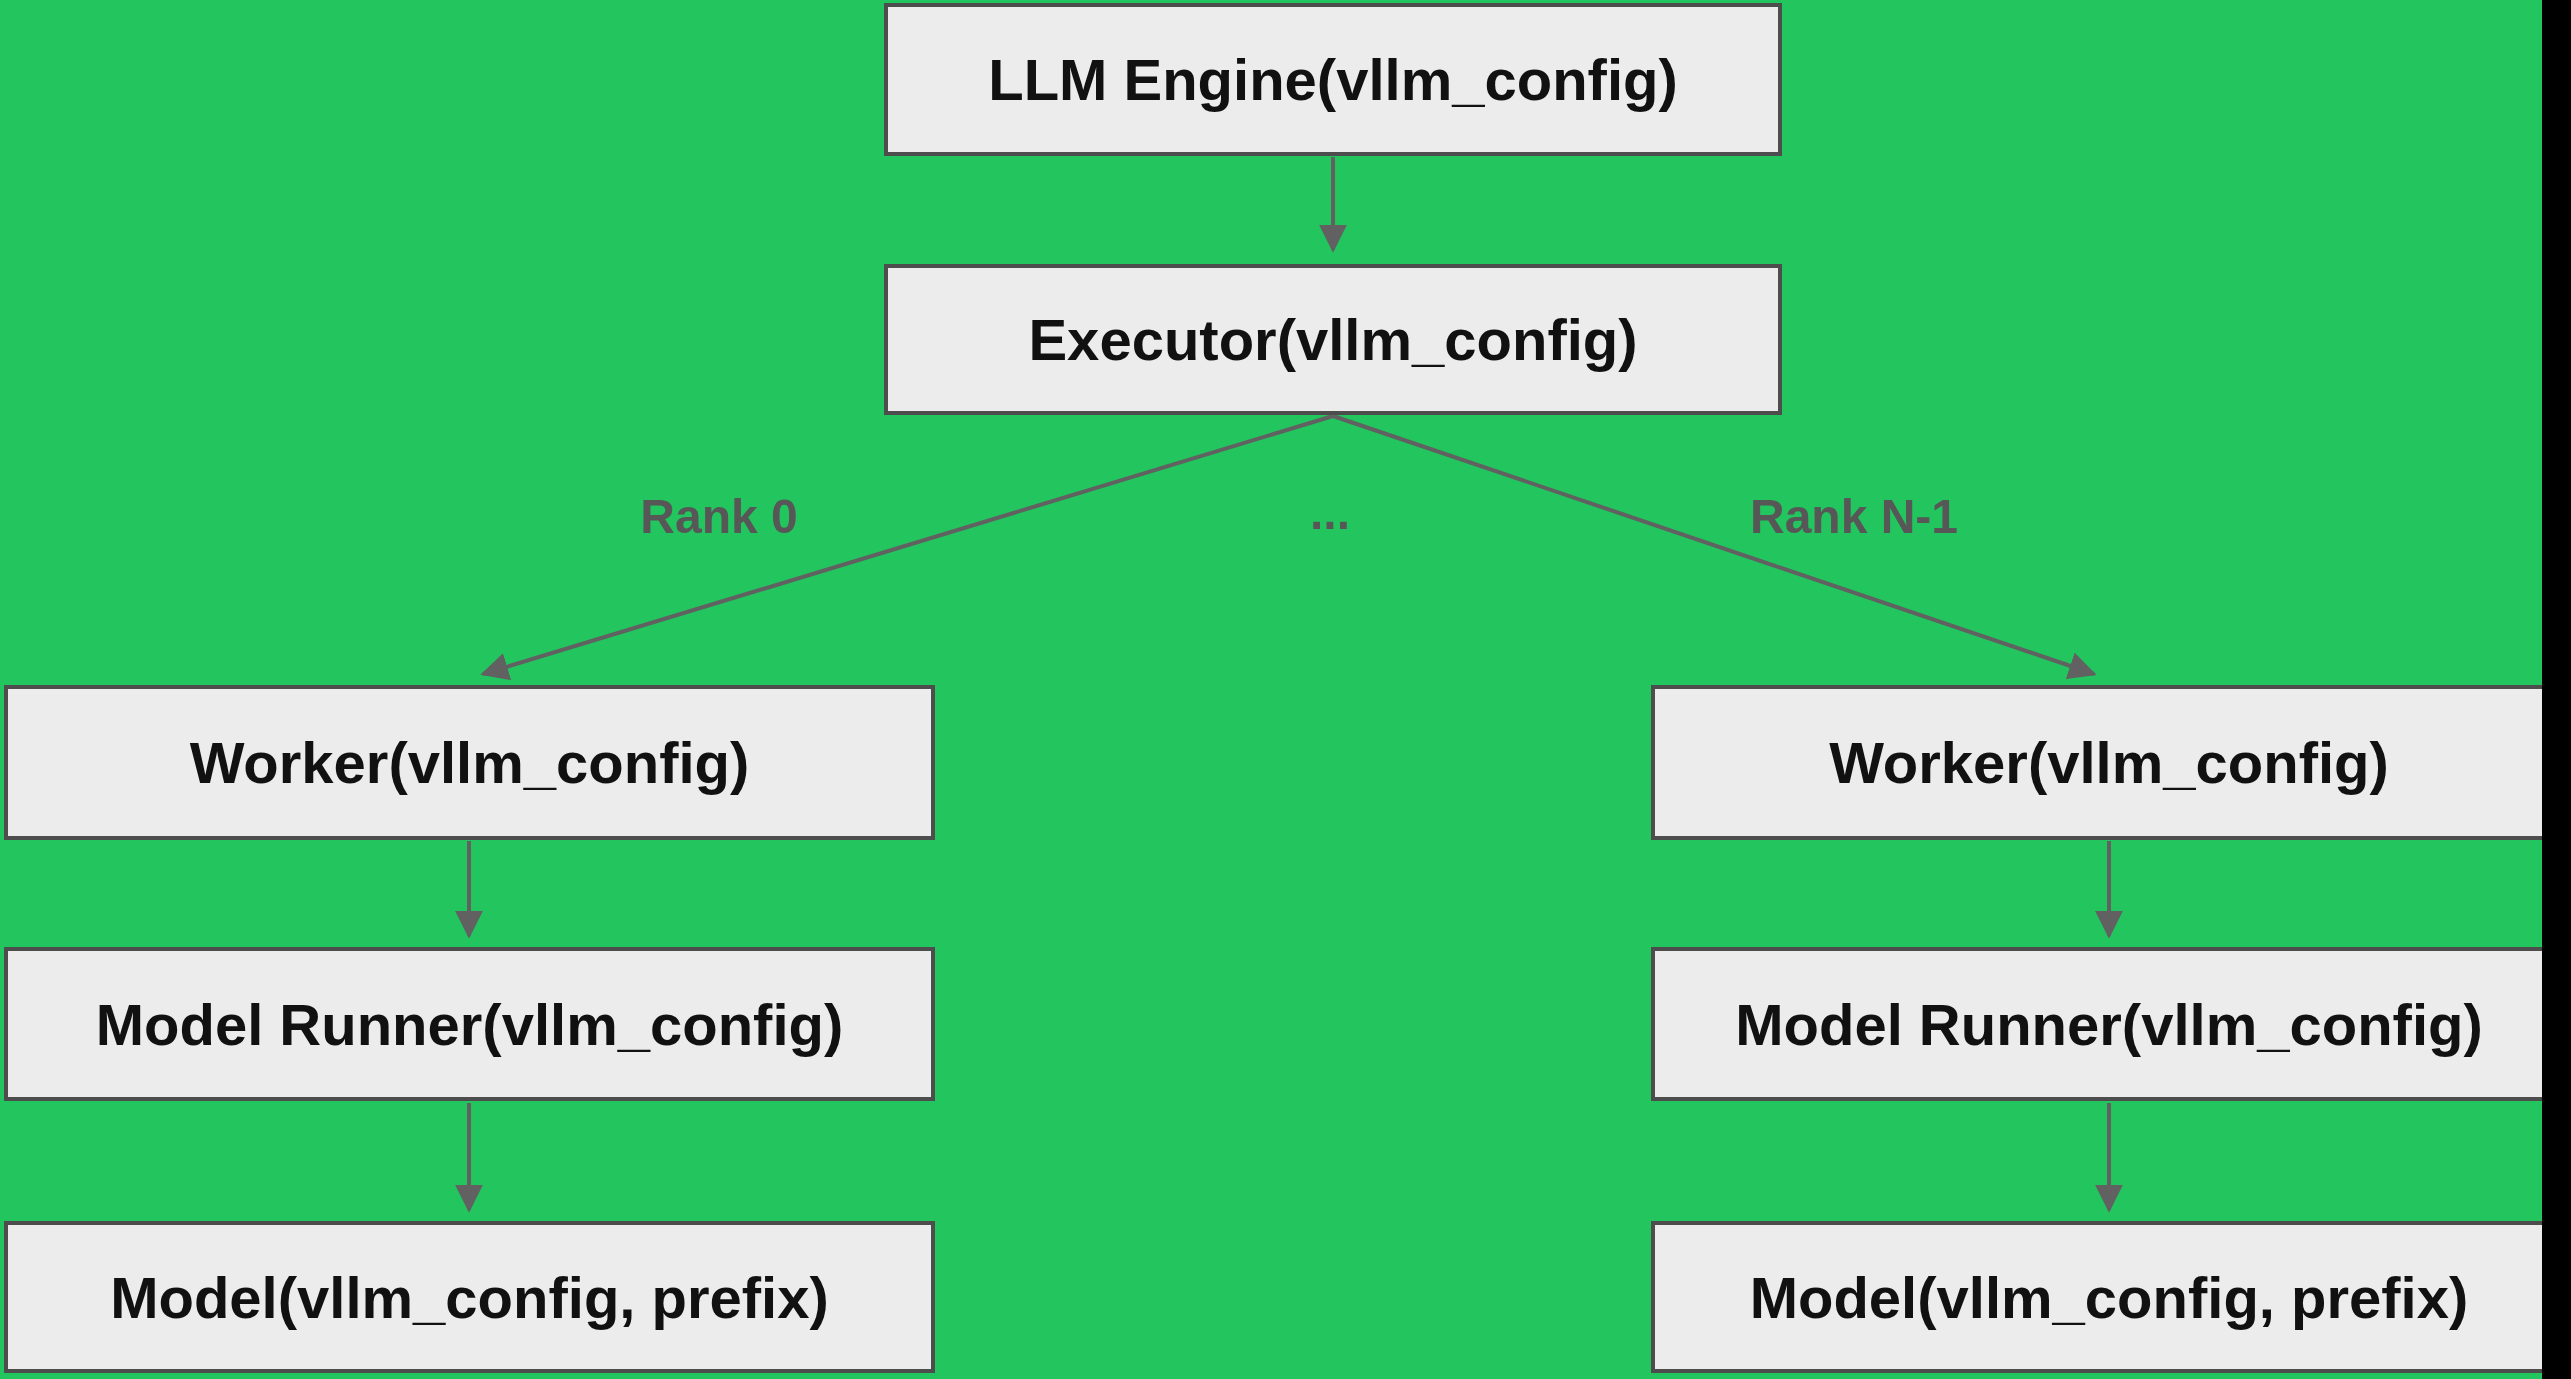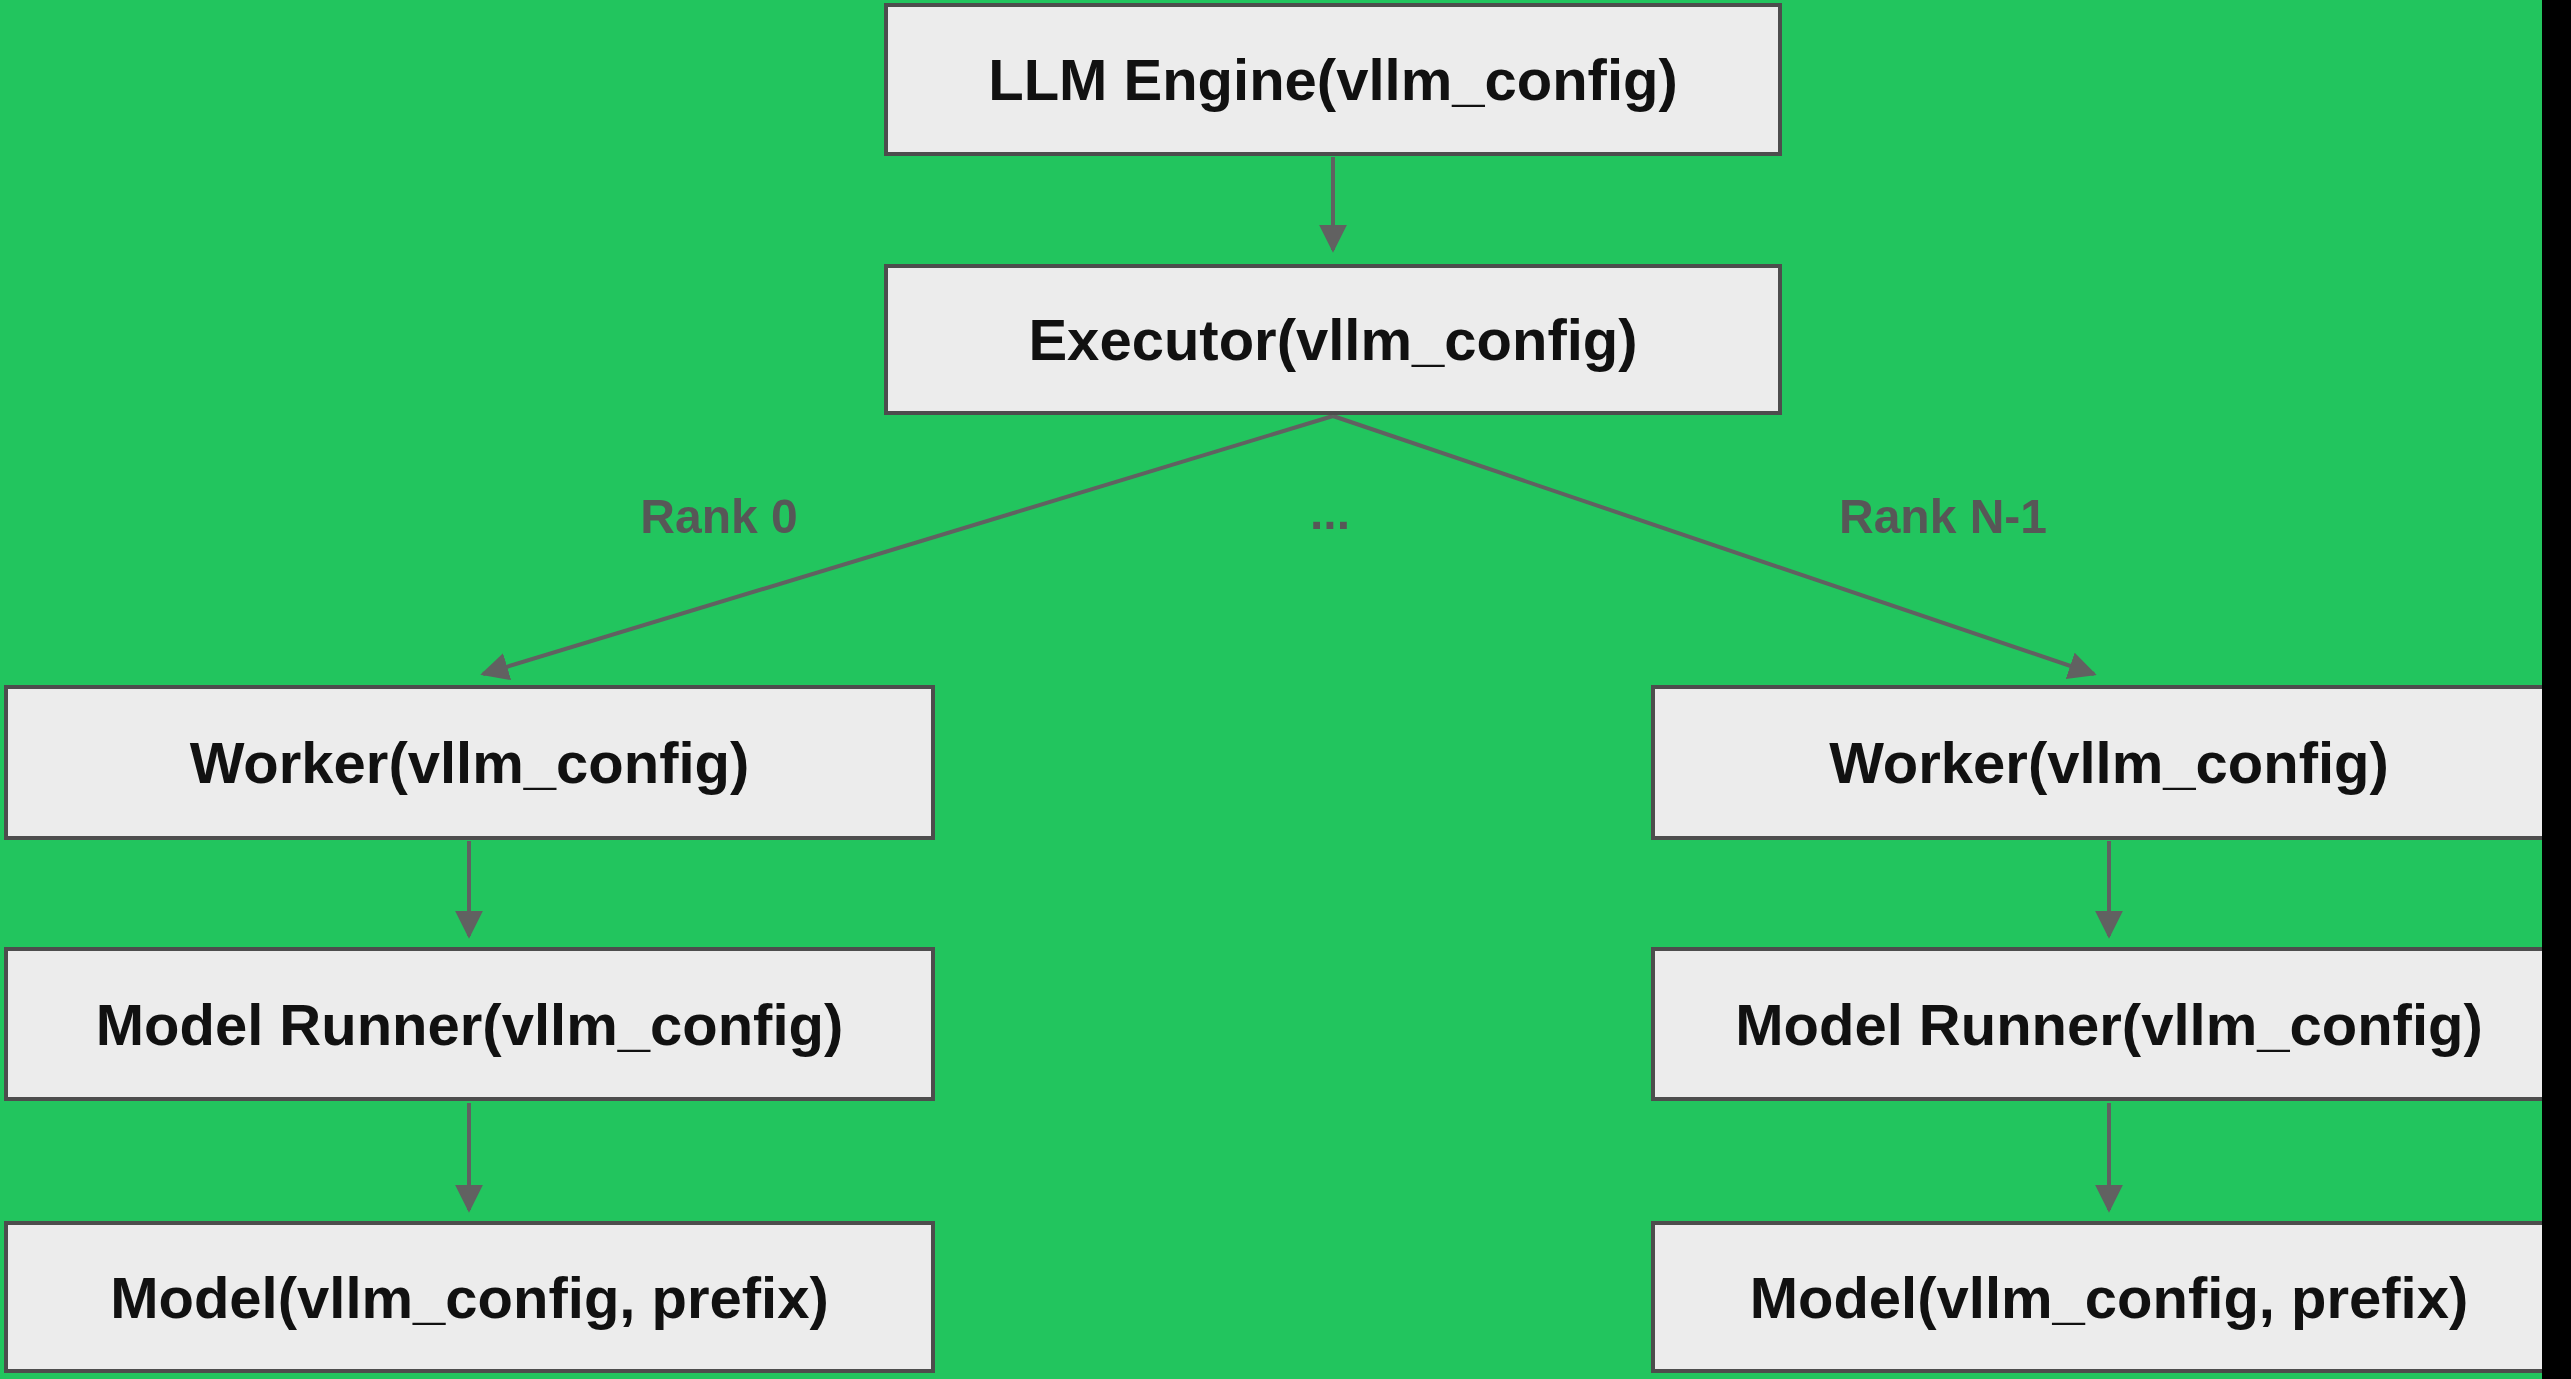--- a/index.html
+++ b/index.html
@@ -53,21 +53,21 @@
   .edge-label {
     position: absolute;
     transform: translate(-50%, -50%);
     color: #575757;
     font-size: 48px;
     font-weight: 700;
     white-space: nowrap;
     z-index: 1;
   }
   #lbl-rank0    { left: 719px;  top: 516px; }
-  #lbl-rankn    { left: 1943px; top: 516px; }
+  #lbl-rankn    { left: 1854px; top: 516px; }
   #lbl-ellipsis { left: 1330px; top: 512px; }
 </style>
 </head>
 <body>
 
 <div class="stage">
 
   <svg class="edges" viewBox="0 0 2571 1379" xmlns="http://www.w3.org/2000/svg" aria-hidden="true">
     <defs>
       <marker id="arrow" viewBox="0 0 10 10" refX="9" refY="5" markerWidth="7" markerHeight="7" orient="auto-start-reverse">

